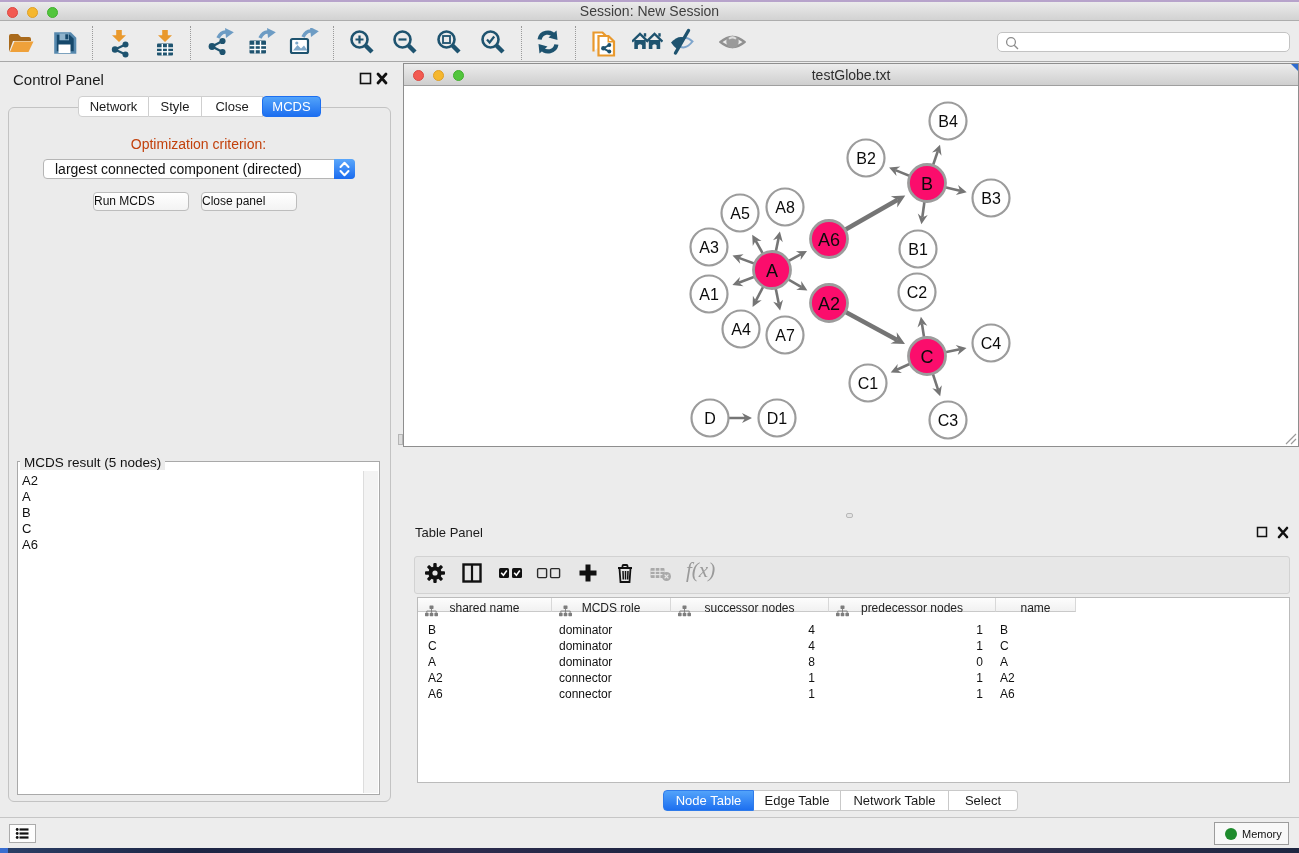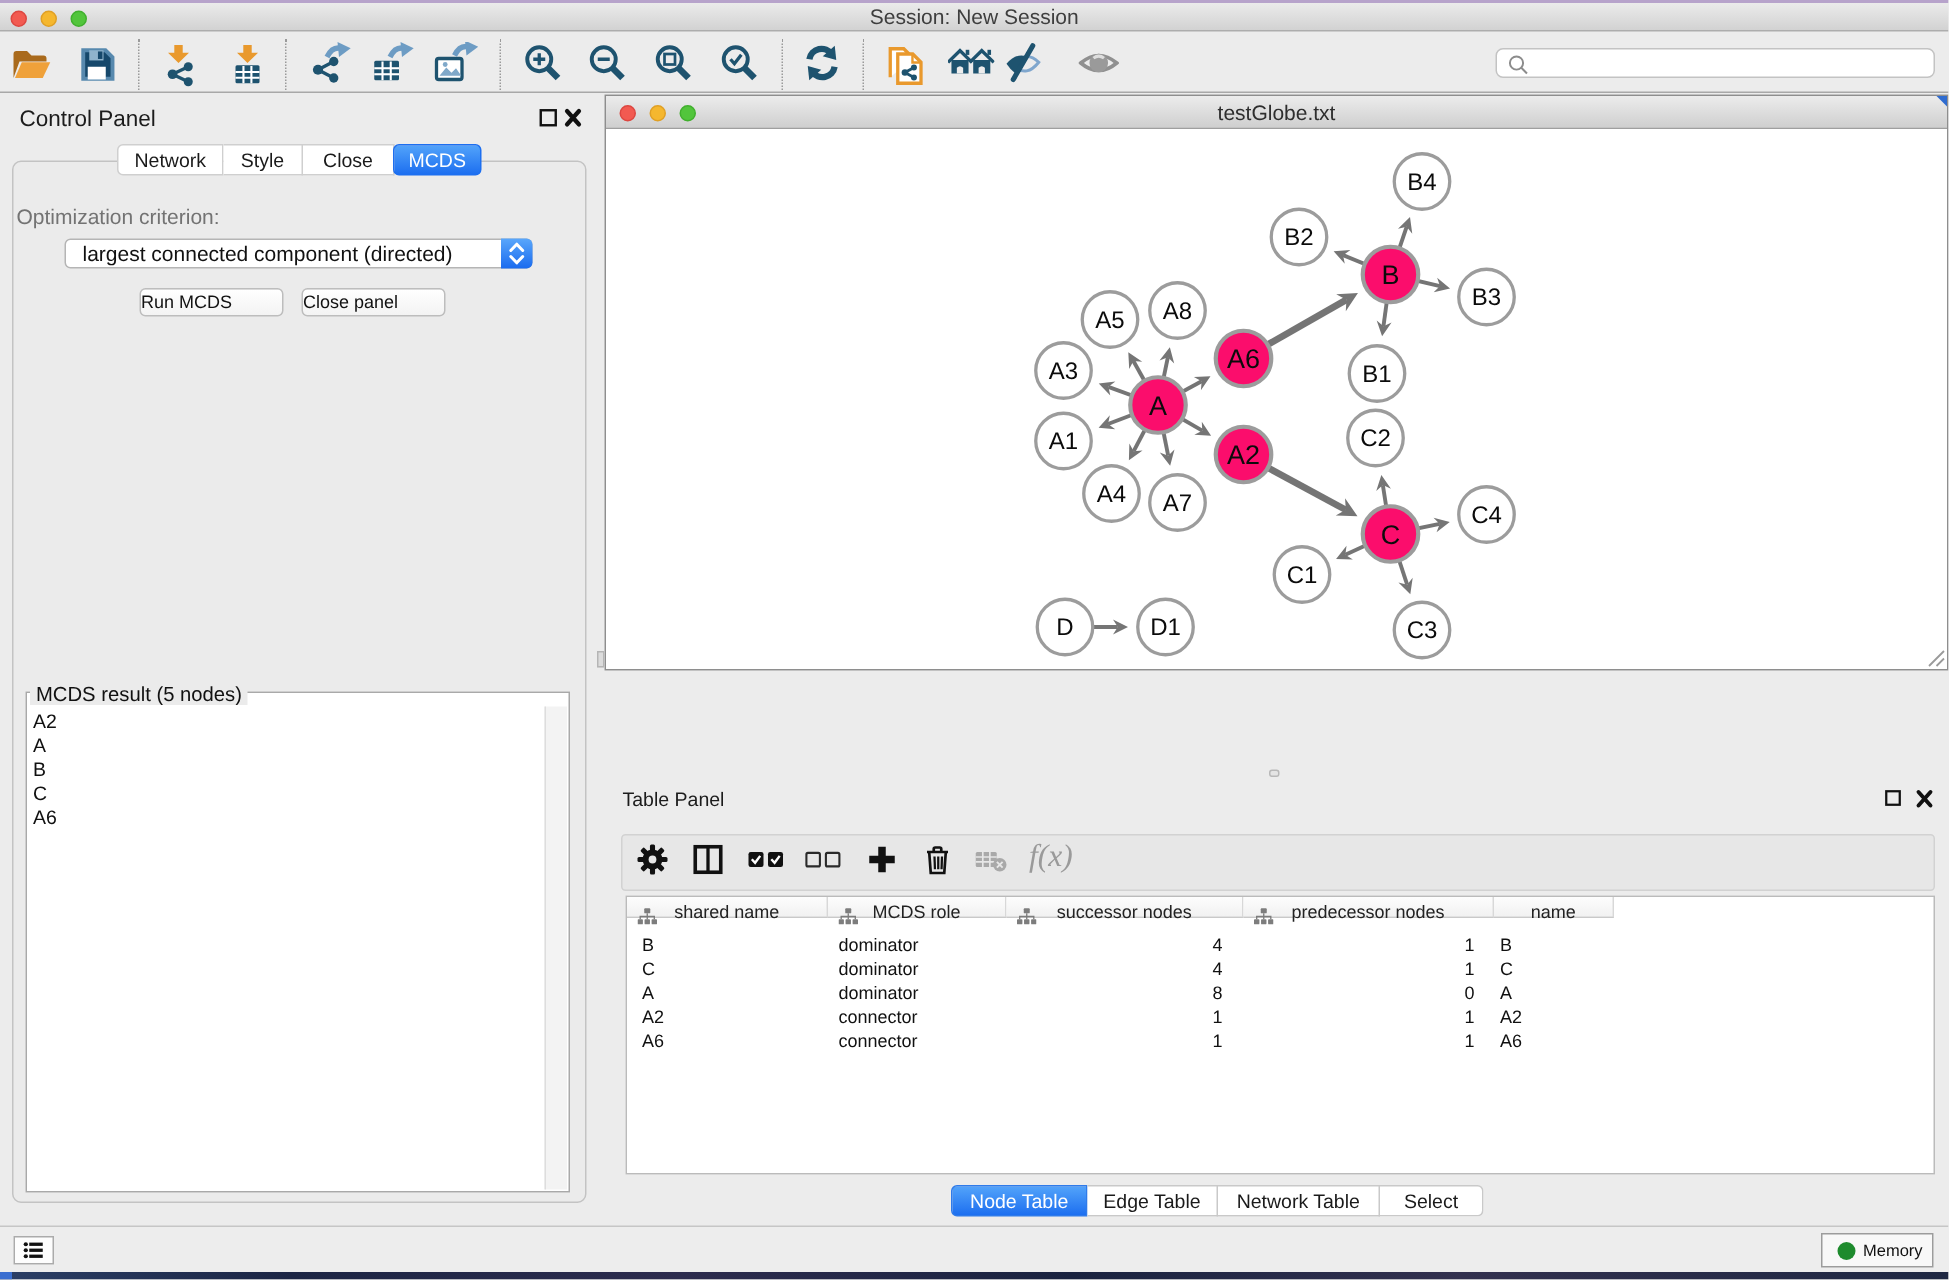--- a/index.html
+++ b/index.html
@@ -17,21 +17,21 @@
 .ticon{position:absolute;top:28px}
 
 #search{left:997px;top:32px;width:293px;height:20px;background:#fff;border:1px solid #c3c3c3;border-radius:5px}
 
 #cp-title{left:13px;top:71px;font-size:15px;color:#1c1c1c}
 #cp-panel{left:8px;top:107px;width:383px;height:695px;border:1px solid #c3c3c3;border-radius:6px;background:#ebebeb}
 .tabrow{left:78px;top:96px;height:21px;display:flex}
 .tab{height:21px;border:1px solid #cfcfcf;border-left:none;background:#fff;font-size:13px;color:#1a1a1a;display:flex;align-items:center;justify-content:center}
 .tab.first{border-left:1px solid #cfcfcf;border-radius:4px 0 0 4px}
 .tab.sel{background:linear-gradient(#52a3fa,#1d6ff0);color:#fff;border:1px solid #1d6ff0;border-radius:4px;margin-left:-1px}
-#opt-label{left:11px;top:136px;width:375px;text-align:left;font-size:14px;color:#737373}
+#opt-label{left:11px;top:136px;width:375px;text-align:center;font-size:14px;color:#c2410c}
 #dropdown{left:43px;top:159px;width:312px;height:20px;background:#fff;border:1px solid #b5b5b5;border-radius:4px;font-size:14px;color:#111;line-height:19px;padding-left:11px}
 #dd-btn{right:-1px;top:-1px;width:21px;height:20px;border-radius:0 4px 4px 0;background:linear-gradient(#5aa7fb,#1a6bef);position:absolute}
 .btn{position:absolute;height:19px;background:linear-gradient(#ffffff,#f3f3f3);border:1px solid #bdbdbd;border-radius:4px;font-size:12px;color:#111;text-align:left;line-height:17px}
 #fieldset{left:17px;top:461px;width:363px;height:334px;border:1px solid #a9a9a9;background:#fff}
 #legend{left:20px;top:455px;background:#ebebeb;padding:0 4px;font-size:13.5px;color:#111}
 #mcds-list{left:19px;top:470px;width:344px;height:323px;background:#fff;font-size:13px;color:#111;line-height:16px;padding:3px 0 0 3px}
 #mcds-scroll{left:363px;top:471px;width:15px;height:322px;background:#f3f3f3;border-left:1px solid #ddd}
 
 #netwin{left:403px;top:63px;width:896px;height:384px;border:1px solid #8e8e8e;background:#fff}
 #net-titlebar{left:0;top:0;width:894px;height:22px;background:linear-gradient(#ececec,#cfcfcf);border-bottom:1px solid #9f9f9f;position:absolute}
@@ -431,21 +431,21 @@
     <div class="cell" style="left:141px;top:72px">connector</div>
     <div class="cell" style="left:253px;top:72px;width:144px;text-align:right">1</div>
     <div class="cell" style="left:425px;top:72px;width:140px;text-align:right">1</div>
     <div class="cell" style="left:582px;top:72px">A2</div>
     <div class="cell" style="left:10px;top:88px">A6</div>
     <div class="cell" style="left:141px;top:88px">connector</div>
     <div class="cell" style="left:253px;top:88px;width:144px;text-align:right">1</div>
     <div class="cell" style="left:425px;top:88px;width:140px;text-align:right">1</div>
     <div class="cell" style="left:582px;top:88px">A6</div>
   </div>
-<div class="abs" id="btabs-host" style="left:634px;top:790px;height:23px;display:flex">
+<div class="abs" id="btabs-host" style="left:663px;top:790px;height:23px;display:flex">
     <div style="height:21px;width:91px;background:linear-gradient(#52a3fa,#1d6ff0);color:#fff;font-size:13px;text-align:center;line-height:20px;border:1px solid #2f7bea;border-radius:4px 0 0 4px;box-sizing:border-box">Node Table</div>
     <div style="height:21px;width:87px;background:#fff;color:#1a1a1a;font-size:13px;text-align:center;line-height:20px;border:1px solid #c9c9c9;border-left:none;box-sizing:border-box">Edge Table</div>
     <div style="height:21px;width:108px;background:#fff;color:#1a1a1a;font-size:13px;text-align:center;line-height:20px;border:1px solid #c9c9c9;border-left:none;box-sizing:border-box">Network Table</div>
     <div style="height:21px;width:69px;background:#fff;color:#1a1a1a;font-size:13px;text-align:center;line-height:20px;border:1px solid #c9c9c9;border-left:none;border-radius:0 4px 4px 0;box-sizing:border-box">Select</div>
   </div>
 
 <div class="abs" style="left:846px;top:513px;width:7px;height:5px;background:#e4e4e4;border:1px solid #b8b8b8;border-radius:2px"></div>
 <div class="abs" style="left:398px;top:434px;width:5px;height:11px;background:#dcdcdc;border:1px solid #b5b5b5"></div>
 <div class="abs" id="statusbar"></div>
 <div class="abs" id="status-btn">

